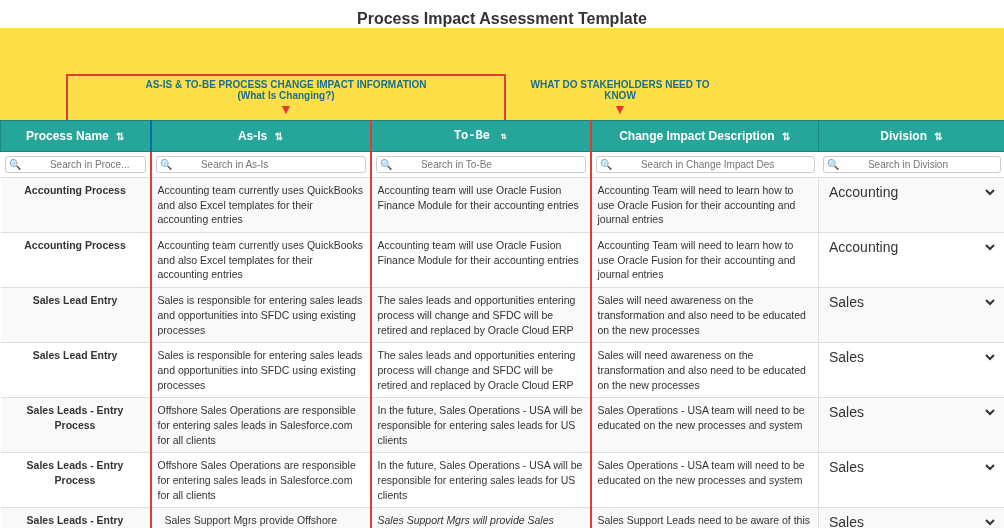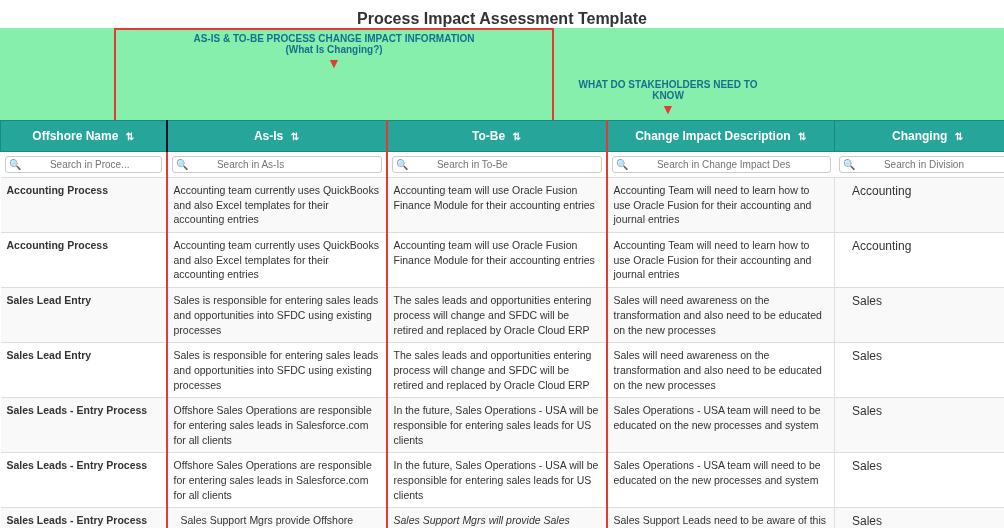--- a/index.html
+++ b/index.html
@@ -16,42 +16,43 @@
     .table-container {
       overflow-x: auto;
     }
 
     table {
       width: 100%;
       border-collapse: collapse;
       table-layout: fixed;
     }
 
-    .col-process { width: 166px; }
+    .col-process { width: 150px; text-align: center; }
     .col-asis { width: 220px; }
     .col-tobe { width: 220px; }
     .col-impact { width: 228px; }
     .col-division { width: 186px; }
 
     thead tr.col-headers th {
       background: #26a69a;
       color: #fff;
       text-align: center;
       padding: 8px 6px;
       font-size: 12px;
       border: 1px solid #1a8a80;
       position: relative;
     }
 
     thead tr.col-headers th.bordered-left {
-      border-left: 2px solid #0f172a;
+      border-left: 2px solid #0369a1;
     }
     thead tr.col-headers th.bordered-both {
       border-left: 2px solid #e53935;
       border-right: 2px solid #e53935;
+      font-family: Liberation Mono, monospace;
     }
 
     .sort-icon {
       display: inline-block;
       margin-left: 4px;
       font-size: 10px;
     }
 
     thead tr.search-row td {
       padding: 4px 4px;
@@ -106,32 +107,32 @@
 
     tbody td.col-process {
       font-weight: bold;
       color: #333;
     }
 
     .division-select {
       width: 100%;
       border: none;
       background: transparent;
-      font-size: 12px;
+      font-size: 14px;
       color: #333;
       cursor: pointer;
       outline: none;
-      margin-left: 7px;
       -webkit-appearance: auto;
     }
 
     .group-headers-wrapper {
       display: flex;
-      padding-left: 114px;
-      background: #86efac;
+      padding-left: 66px;
+      background: #fde047;
+      align-items: flex-end;
     }
 
     .gh-asis {
       width: 440px;
       border-left: 2px solid #e53935;
       border-top: 2px solid #e53935;
       border-right: 2px solid #e53935;
       text-align: center;
       font-size: 10px;
       font-weight: bold;
@@ -168,37 +169,37 @@
     <colgroup>
       <col class="col-process">
       <col class="col-asis">
       <col class="col-tobe">
       <col class="col-impact">
       <col class="col-division">
     </colgroup>
     <thead>
       <tr class="col-headers">
         <th>
-          <span>Offshore Name</span>
+          <span>Process Name</span>
           <span class="sort-icon">⇅</span>
         </th>
         <th class="bordered-left">
           <span>As-Is</span>
           <span class="sort-icon">⇅</span>
         </th>
         <th class="bordered-both">
           <span>To-Be</span>
           <span class="sort-icon">⇅</span>
         </th>
         <th>
           <span>Change Impact Description</span>
           <span class="sort-icon">⇅</span>
         </th>
         <th>
-          <span>Changing</span>
+          <span>Division</span>
           <span class="sort-icon">⇅</span>
         </th>
       </tr>
       <tr class="search-row">
         <td>
           <div class="search-box">
             <span class="search-icon">🔍</span>
             <input type="text" placeholder="Search in Proce..." style="">
           </div>
         </td>

